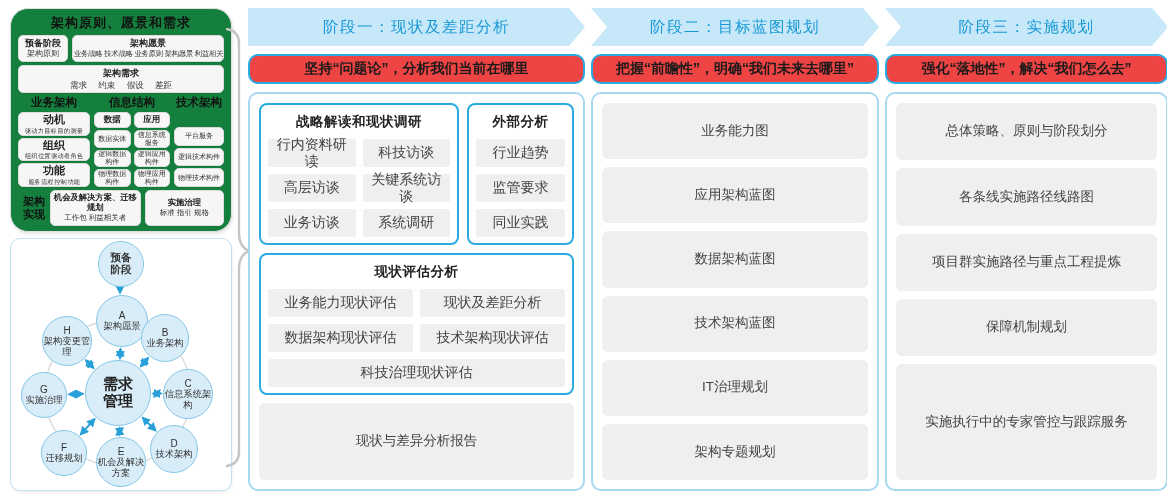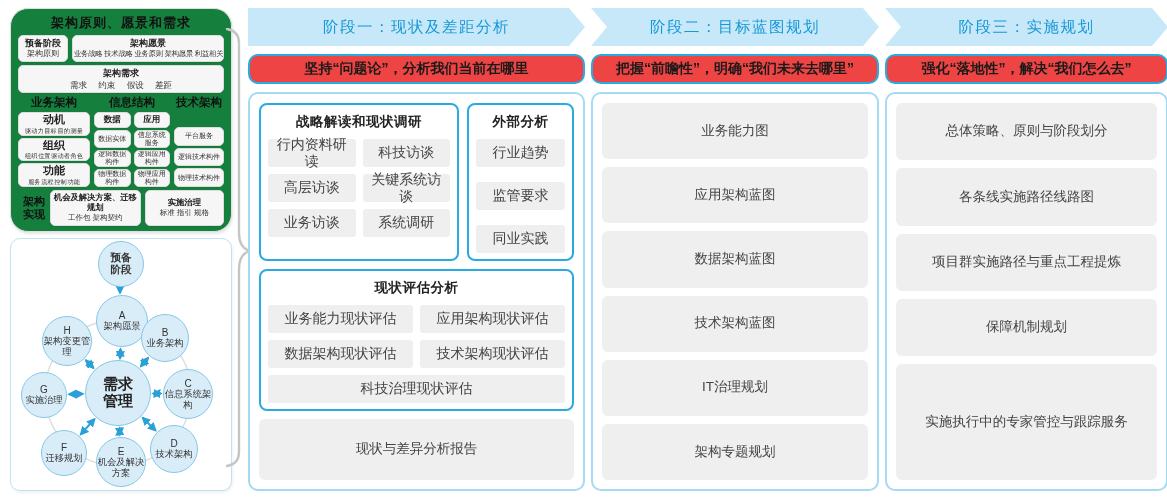--- a/index.html
+++ b/index.html
@@ -120,21 +120,21 @@
     display:flex;align-items:center;justify-content:center;
     font-size:14px;color:#444;text-align:center;padding:4px 3px;line-height:1.25;
   }
   .bluebox{border:2px solid var(--accent-blue);border-radius:8px;padding:6px 7px;background:#fff;}
   .bb-title{text-align:center;font-weight:bold;font-size:13.5px;color:#222;margin:2px 0 8px;letter-spacing:.5px;}
   .p1-top{display:flex;gap:8px;flex:none;justify-content:center;}
   .bb-survey{flex:2.05;}
   .bb-external{flex:1;}
   .survey-grid{display:grid;grid-template-columns:1fr 1fr;gap:7px;}
   .survey-grid .gitem{height:28px;}
-  .ext-list{display:flex;flex-direction:column;gap:15px;}
+  .ext-list{display:flex;flex-direction:column;gap:7px;}
   .ext-list .gitem{height:28px;}
   .assess-grid{display:grid;grid-template-columns:1fr 1fr;gap:7px;}
   .assess-grid .gitem{height:28px;}
   .span2{grid-column:1/3;}
   .report{flex:1;font-size:13.5px;border-radius:6px;}
   .stack-col .gitem{flex:1;font-size:13.5px;border-radius:6px;}
   .tall{flex:2.18 !important;}
 </style>
 </head>
 <body>
@@ -195,21 +195,21 @@
       <div class="gbox s-item">逻辑技术构件</div>
       <div class="gbox s-item">物理技术构件</div>
     </div>
   </div>
   <div class="impl-row">
     <div class="impl-label">
         <span>架构实现</span>
       </div>
     <div class="gbox impl-box">
       <div class="gb-title">机会及解决方案、迁移规划</div>
-      <div class="gb-text">工作包 架构契约</div>
+      <div class="gb-text">工作包 利益相关者</div>
     </div>
     <div class="gbox impl-box impl-box2">
       <div class="gb-title">实施治理</div>
       <div class="gb-text">标准 指引 规格</div>
     </div>
   </div>
 </div>
 
 <div class="panel-adm">
   <svg class="adm-svg" width="222" height="253" viewBox="0 0 222 253">
@@ -302,21 +302,21 @@
           <div class="gitem">行业趋势</div>
           <div class="gitem">监管要求</div>
           <div class="gitem">同业实践</div>
         </div>
       </div>
     </div>
     <div class="bluebox">
       <div class="bb-title">现状评估分析</div>
       <div class="assess-grid">
         <div class="gitem">业务能力现状评估</div>
-        <div class="gitem">应用架构现状评估</div>
+        <div class="gitem">现状及差距分析</div>
         <div class="gitem">数据架构现状评估</div>
         <div class="gitem">技术架构现状评估</div>
         <div class="gitem span2">科技治理现状评估</div>
       </div>
     </div>
     <div class="gitem report">现状与差异分析报告</div>
   </div>
 
   <div class="col-box stack-col">
     <div class="gitem">业务能力图</div>

